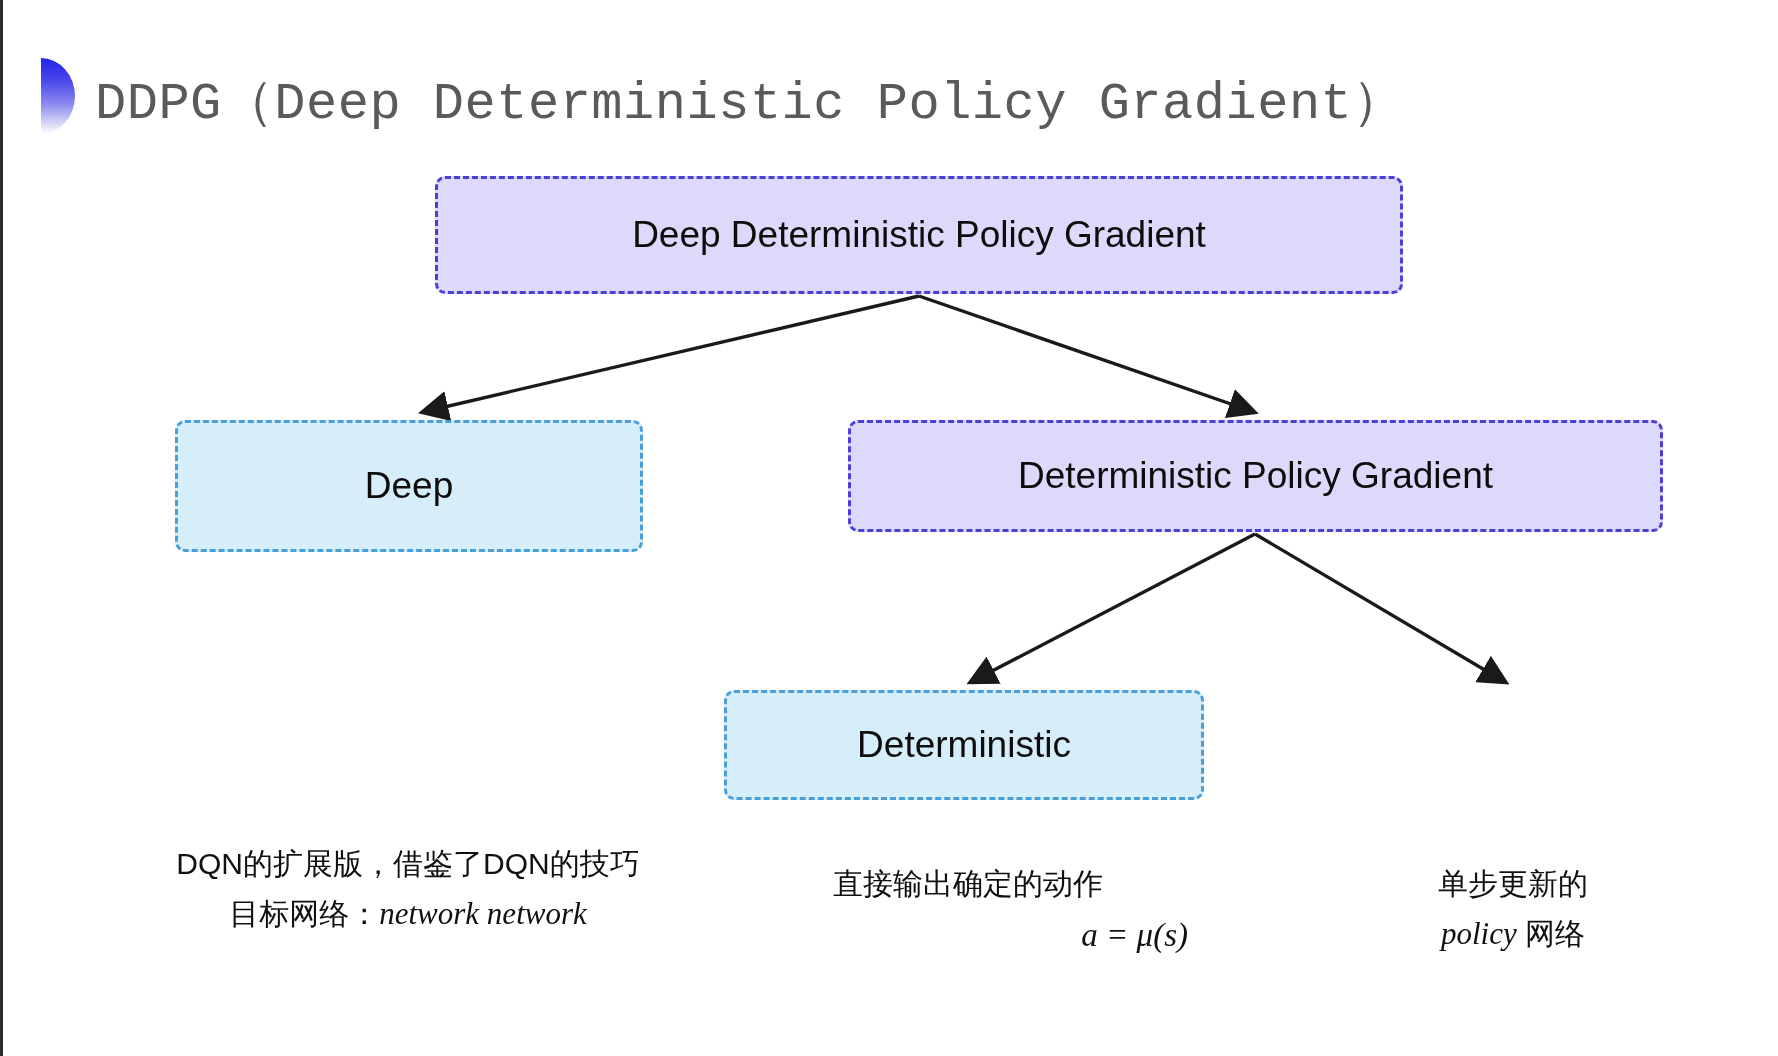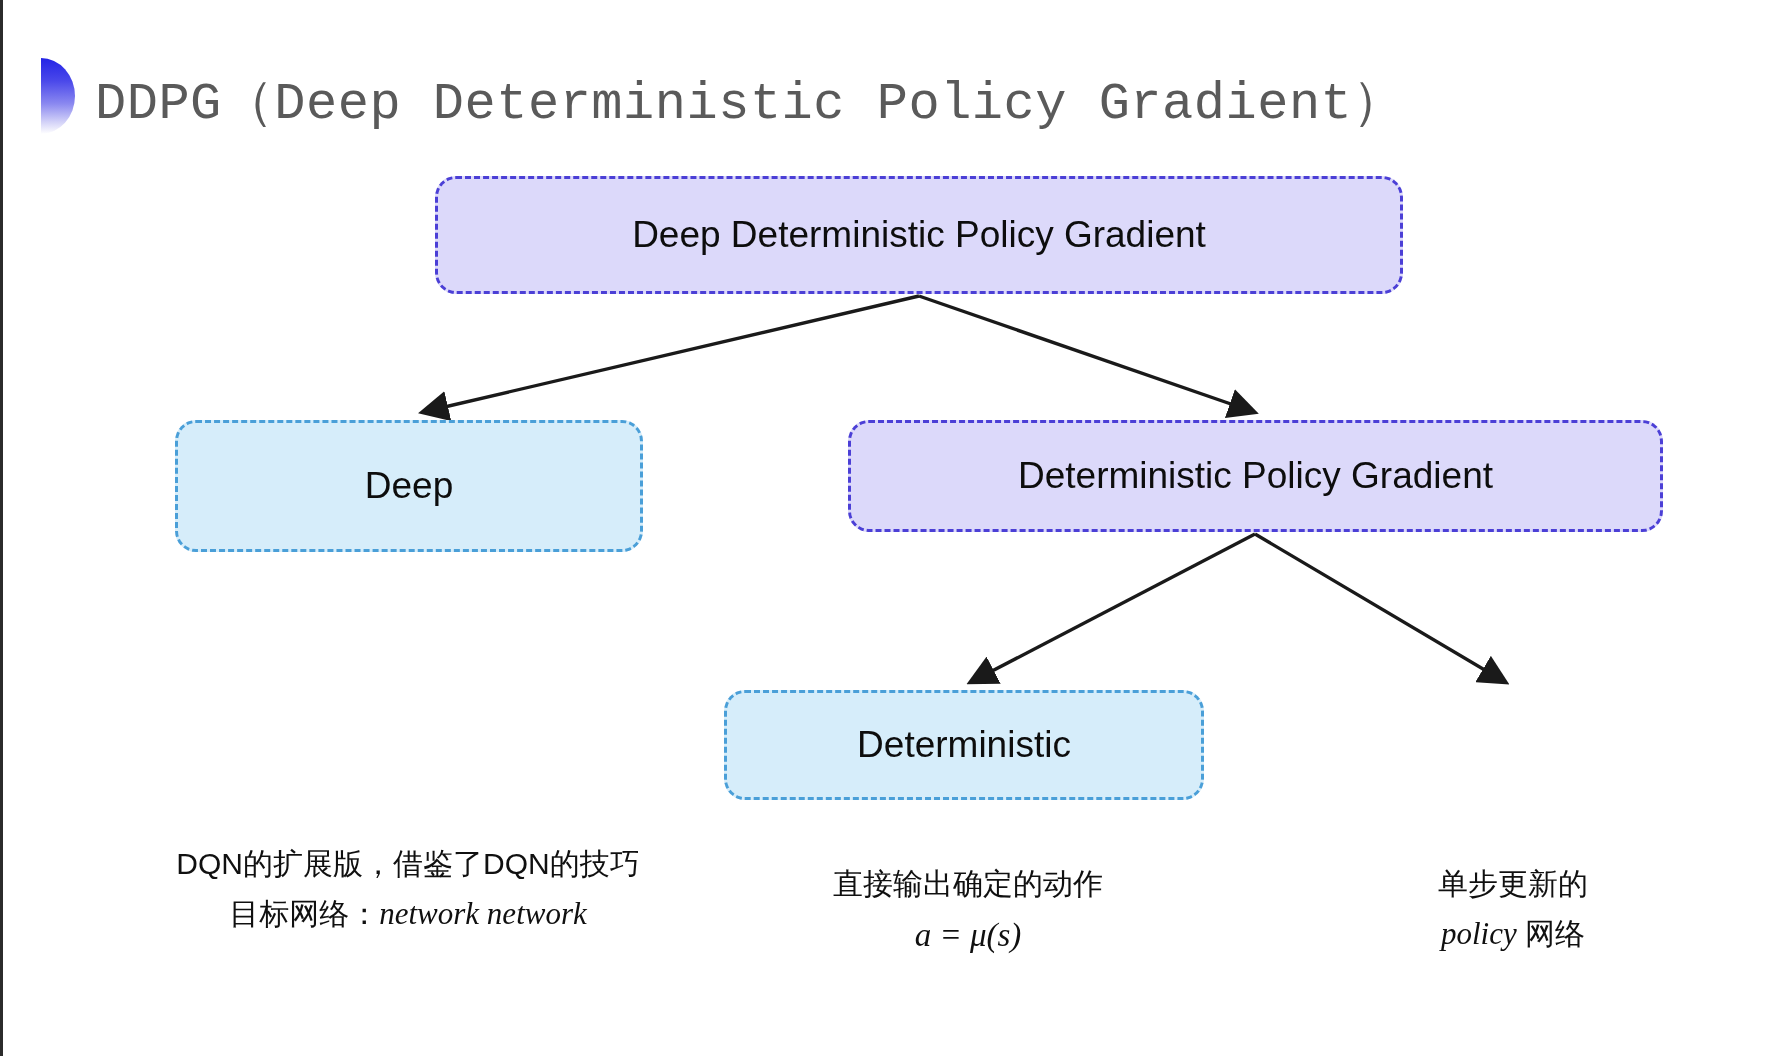--- a/index.html
+++ b/index.html
@@ -41,21 +41,21 @@
     font-family: Liberation Mono, monospace;
   }
 
   
   .node {
     position: absolute;
     box-sizing: border-box;
     display: flex;
     align-items: center;
     justify-content: center;
-    border-radius: 21px;
+    border-radius: 10px;
     color: #111111;
     text-align: center;
     line-height: 1.1;
   }
   .node-purple {
     background: #dcd9fa;
     border: 3px dashed #4b3fd6;
   }
   .node-blue {
     background: #d6edfa;
@@ -111,20 +111,21 @@
   }
   #caption-pg {
     left: 1315px;
     top: 860px;
     width: 390px;
   }
   .formula {
     font-family: "Liberation Serif", "DejaVu Serif", serif;
     font-style: italic;
     font-size: 33px;
+    text-align: right;
   }
 </style>
 </head>
 <body>
 
 <div id="slide">
 
   <div id="title-bullet"></div>
   <div id="page-title">DDPG（Deep Deterministic Policy Gradient）</div>
 

